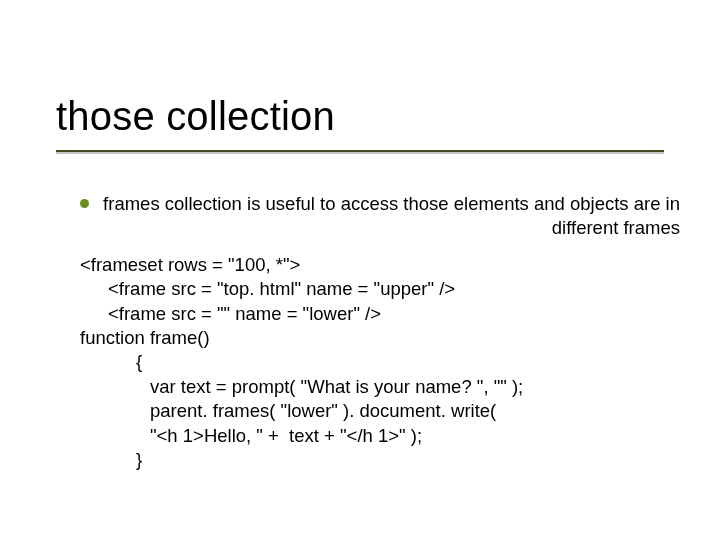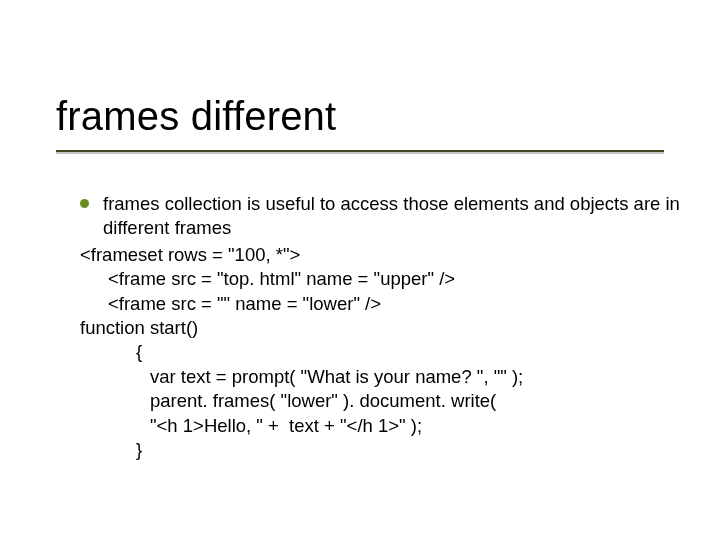--- a/index.html
+++ b/index.html
@@ -45,21 +45,22 @@
     top: 192px;
     left: 80px;
     right: 40px;
     font-size: 18.5px;
     line-height: 1.32;
     color: #000;
   }
   .bullet-row {
     display: flex;
     align-items: flex-start;
-    margin-bottom: 2px;
+    margin-bottom: 12px;
+    text-align: right;
   }
   .bullet-dot {
     width: 9px;
     height: 9px;
     border-radius: 50%;
     background: #6b8e23;
     margin-top: 7px;
     margin-right: 14px;
     flex-shrink: 0;
   }
@@ -74,36 +75,36 @@
   .ind1 { padding-left: 28px; }
   .ind2 { padding-left: 56px; }
   .ind3 { padding-left: 70px; }
 </style>
 </head>
 <body>
 
 <div class="slide">
 
   <div class="title-wrap">
-    <div class="title">frames different</div>
+    <div class="title">those collection</div>
   </div>
 
   <div class="underline"></div>
 
   <div class="body">
 
     <div class="bullet-row">
       <div class="bullet-dot"></div>
       <div class="bullet-text">frames collection is useful to access those elements and objects are in different frames</div>
     </div>
 
     <div class="code-line ind0">&lt;frameset rows = "100, *"&gt;</div>
     <div class="code-line ind1">&lt;frame src = "top. html" name = "upper" /&gt;</div>
     <div class="code-line ind1">&lt;frame src = "" name = "lower" /&gt;</div>
-    <div class="code-line ind0">function start()</div>
+    <div class="code-line ind0">function frame()</div>
     <div class="code-line ind2">{</div>
     <div class="code-line ind3">var text = prompt( "What is your name? ", "" );</div>
     <div class="code-line ind3">parent. frames( "lower" ). document. write(</div>
     <div class="code-line ind3">"&lt;h 1&gt;Hello, " +  text + "&lt;/h 1&gt;" );</div>
     <div class="code-line ind2">}</div>
 
   </div>
 
 </div>
 

